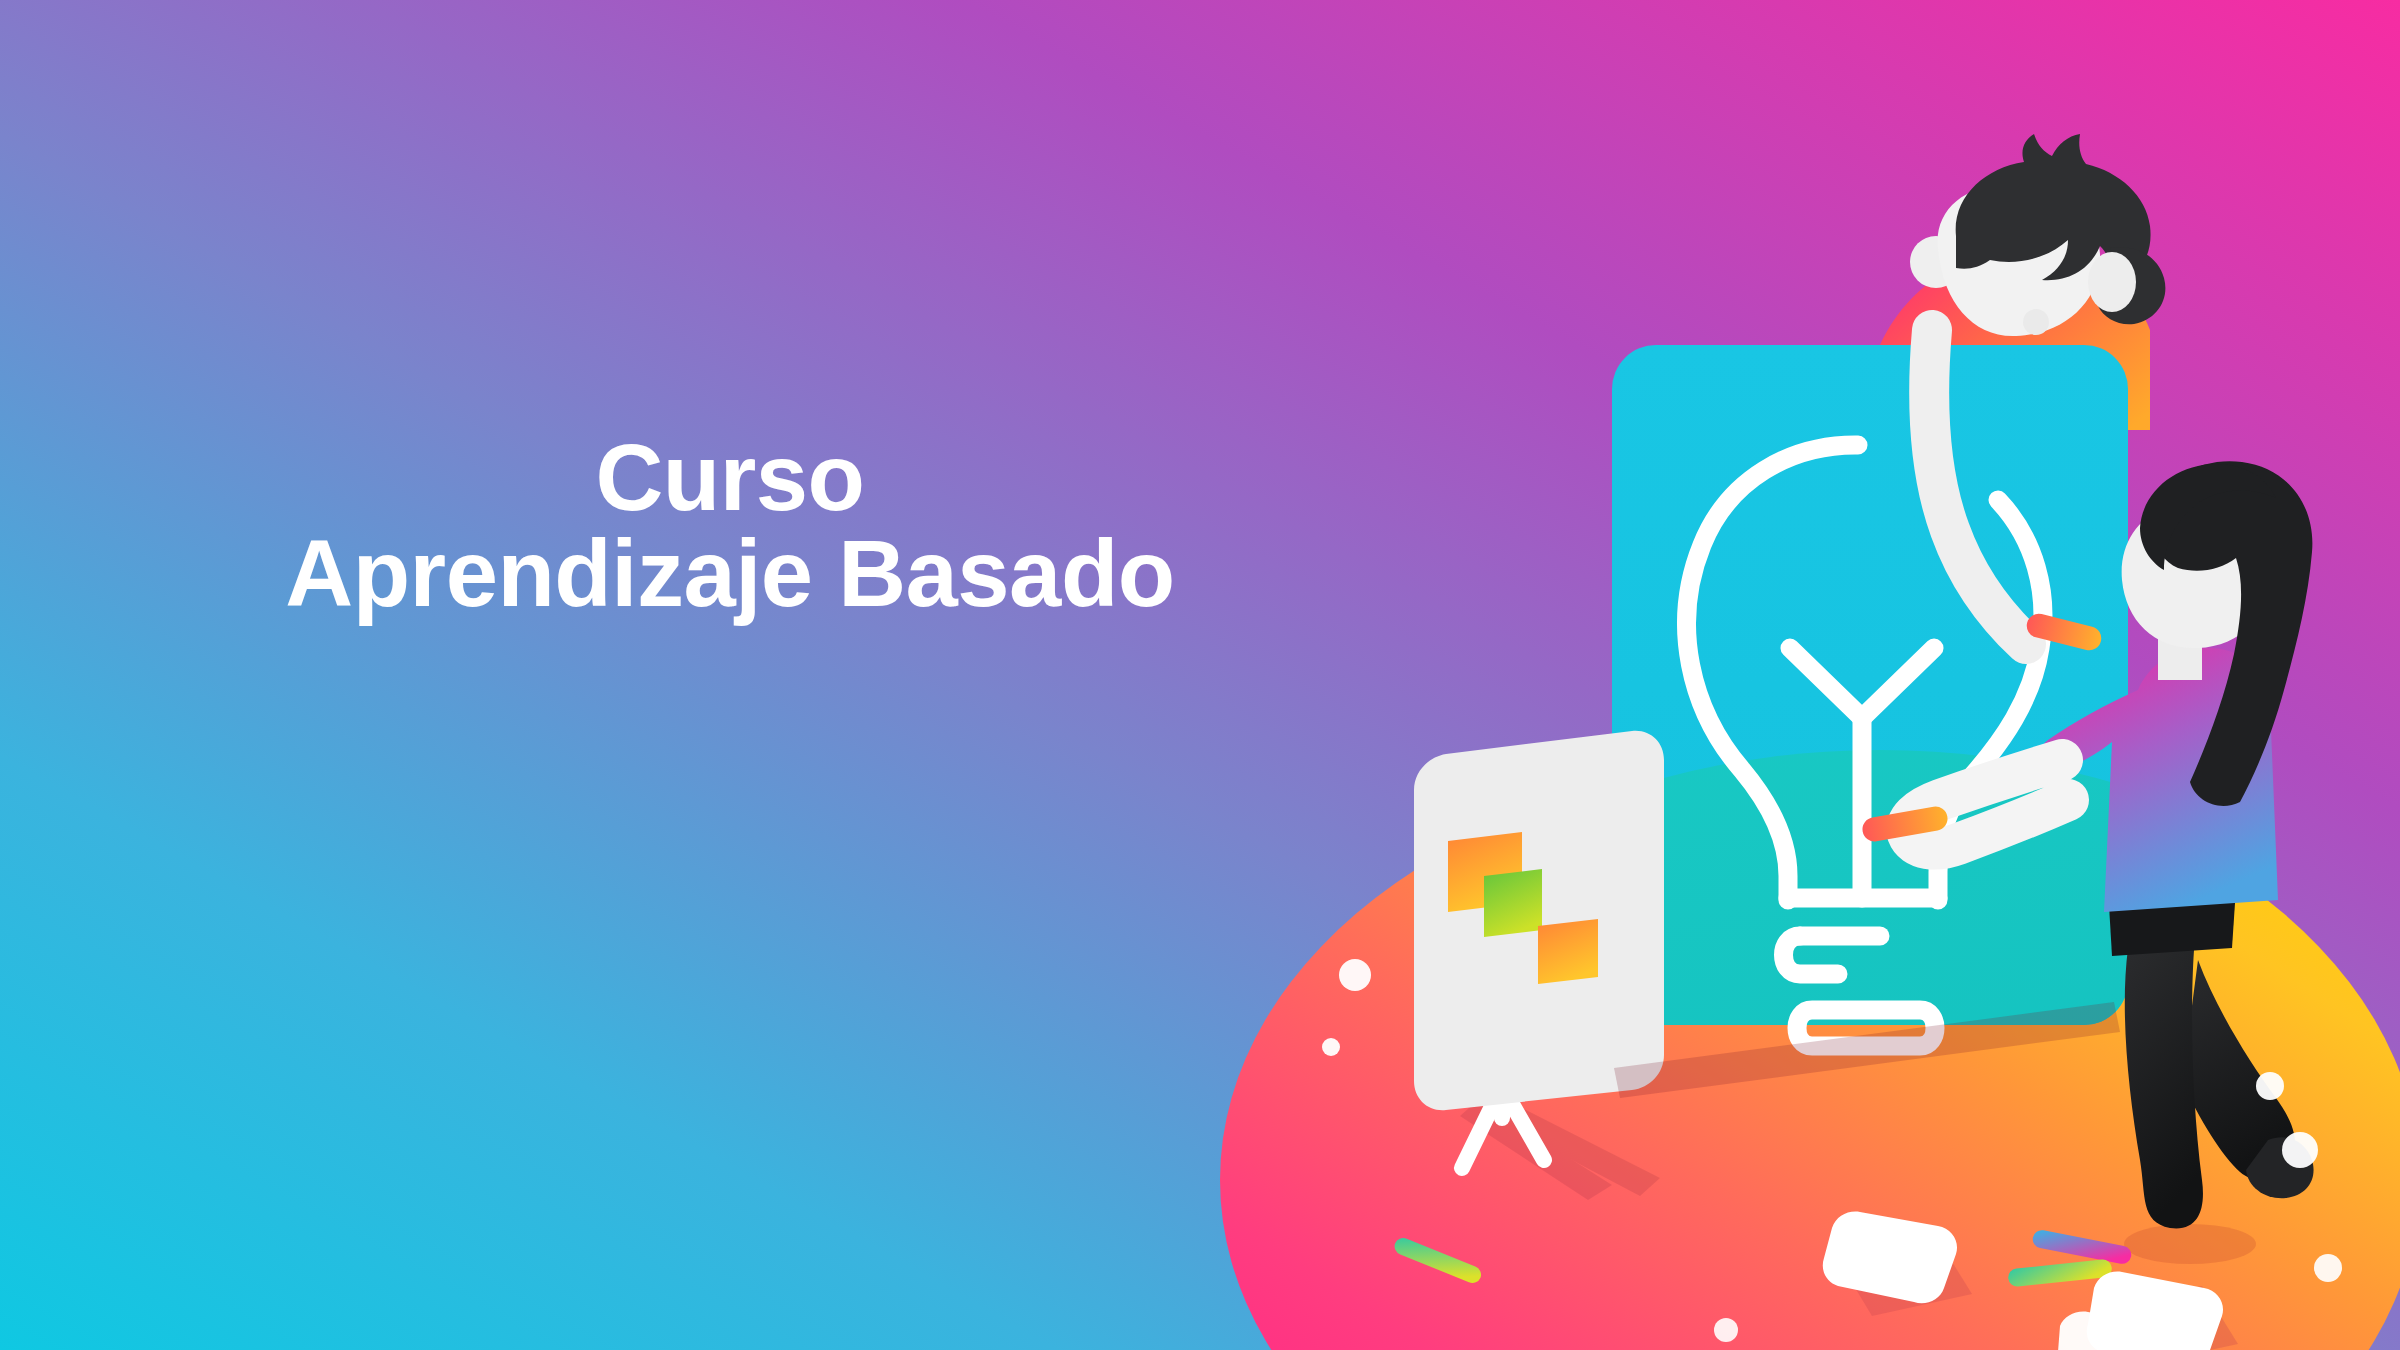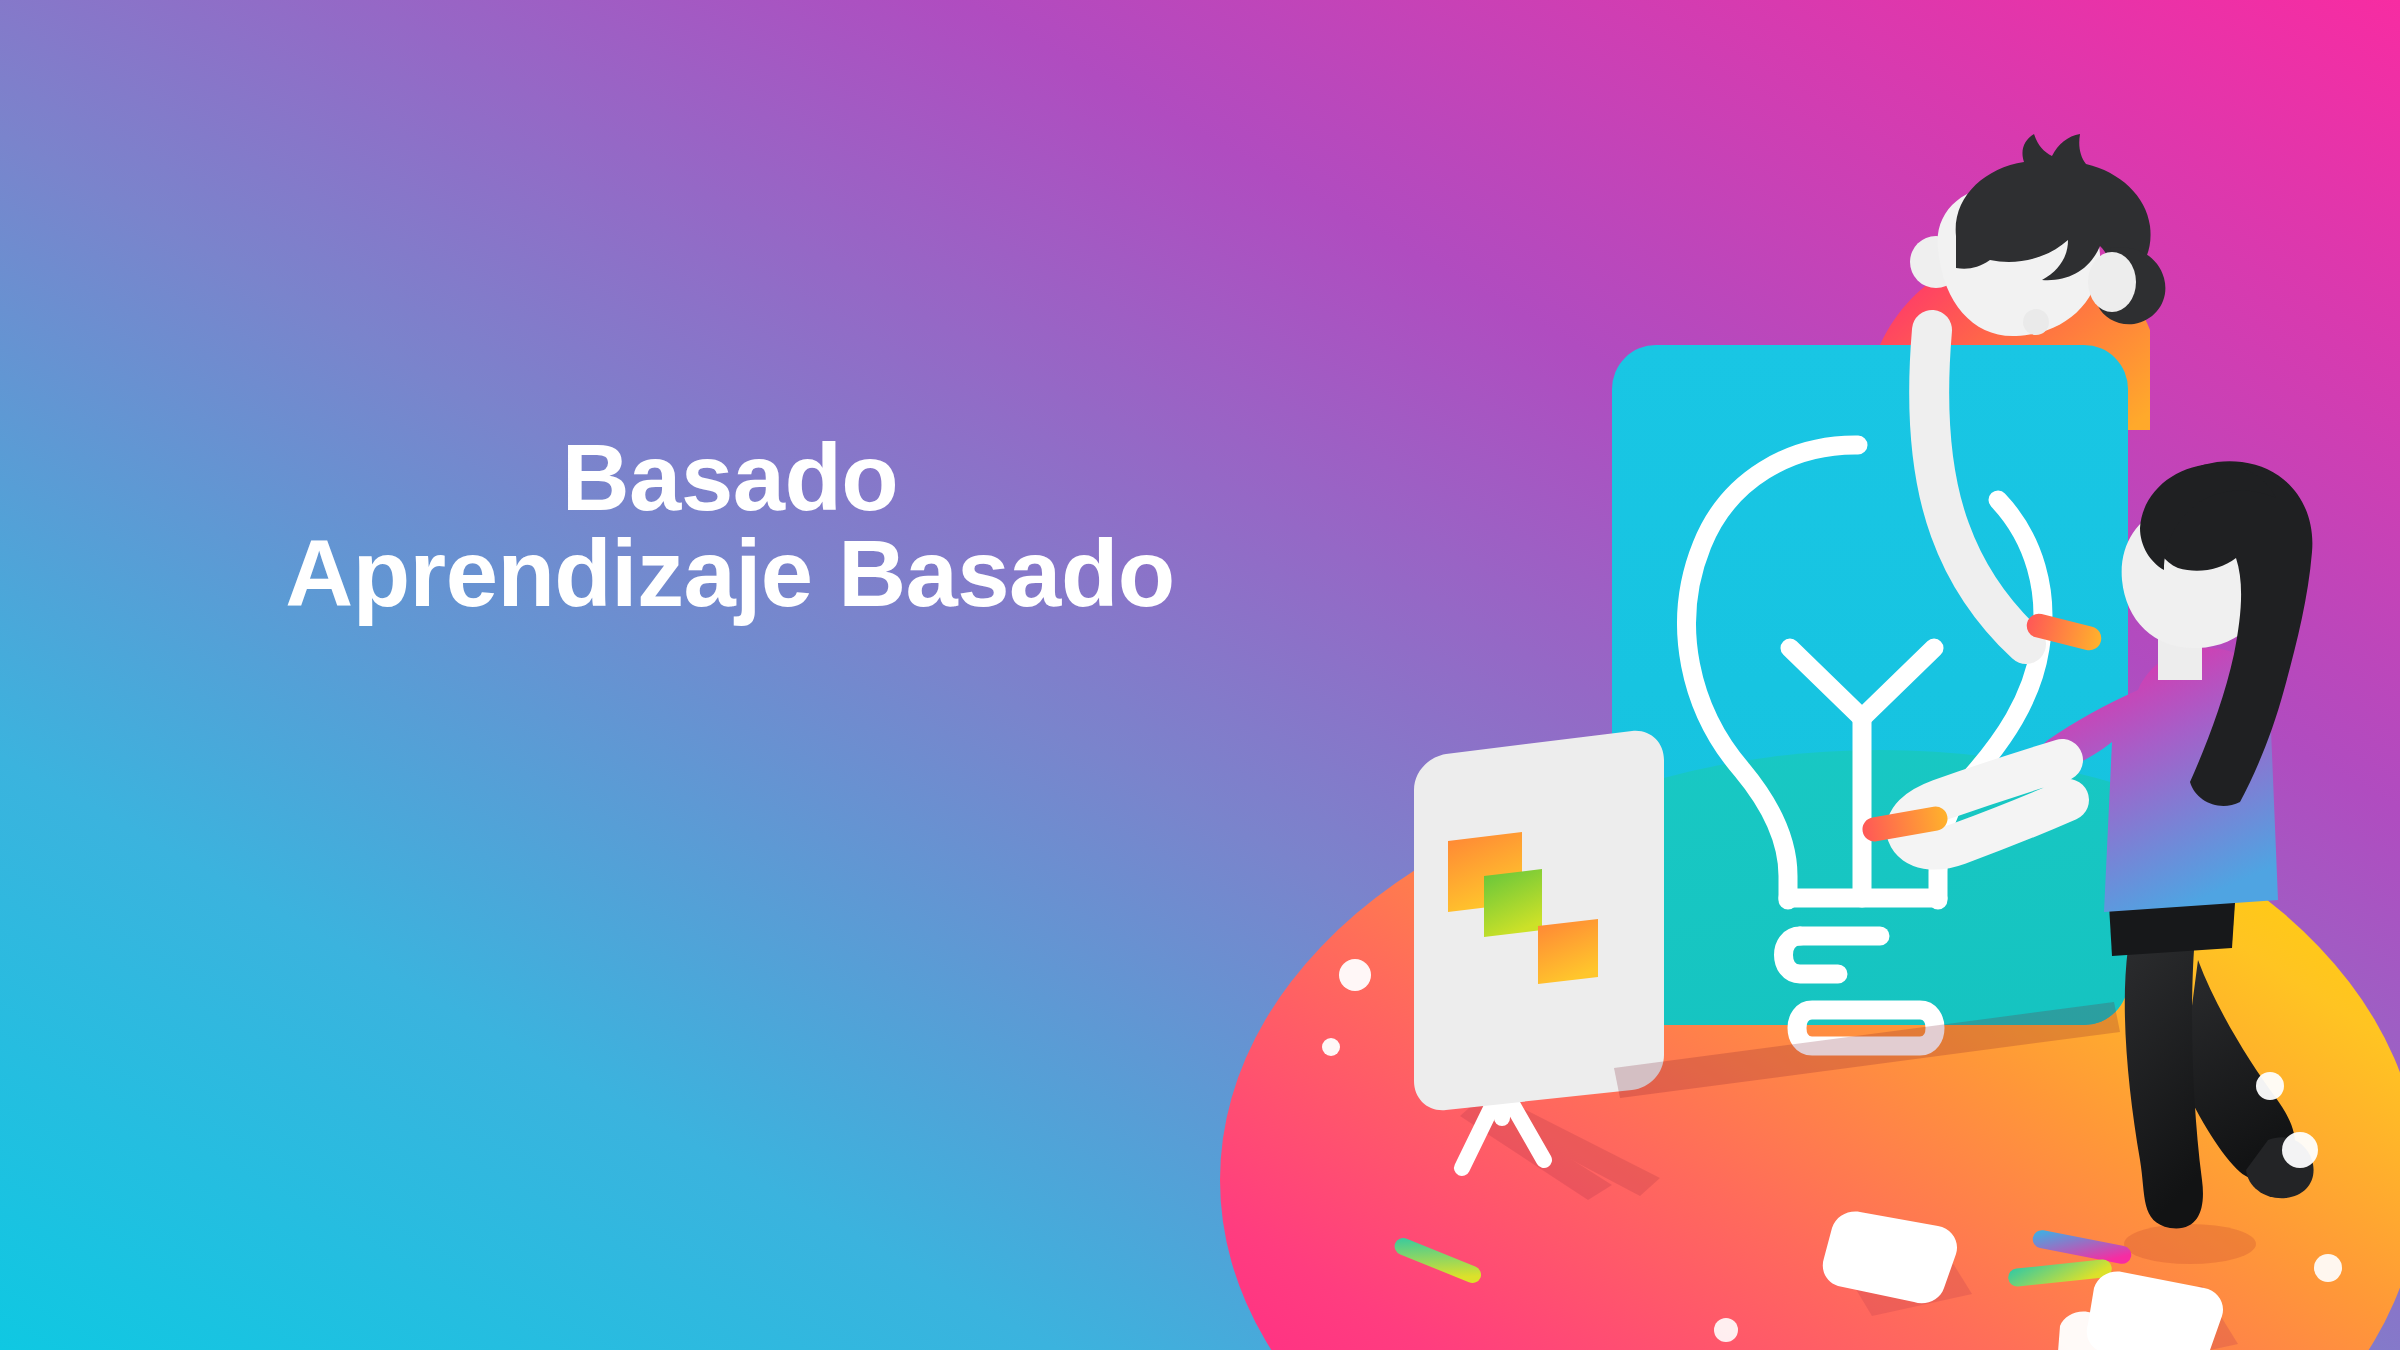--- a/index.html
+++ b/index.html
@@ -327,17 +327,17 @@
 
         <circle cx="2270" cy="1086" r="14" fill="#ffffff" opacity="0.95"></circle>
         <circle cx="2300" cy="1150" r="18" fill="#ffffff" opacity="0.95"></circle>
         <circle cx="2328" cy="1268" r="14" fill="#ffffff" opacity="0.92"></circle>
       </g>
 
     </g>
   </svg>
 
   <div class="title-block">
-    <span class="title-line l1">Basado</span>
+    <span class="title-line l1">Curso</span>
     <span class="title-line l2">Aprendizaje Basado</span>
   </div>
 
 </div>
 
 </body></html>

